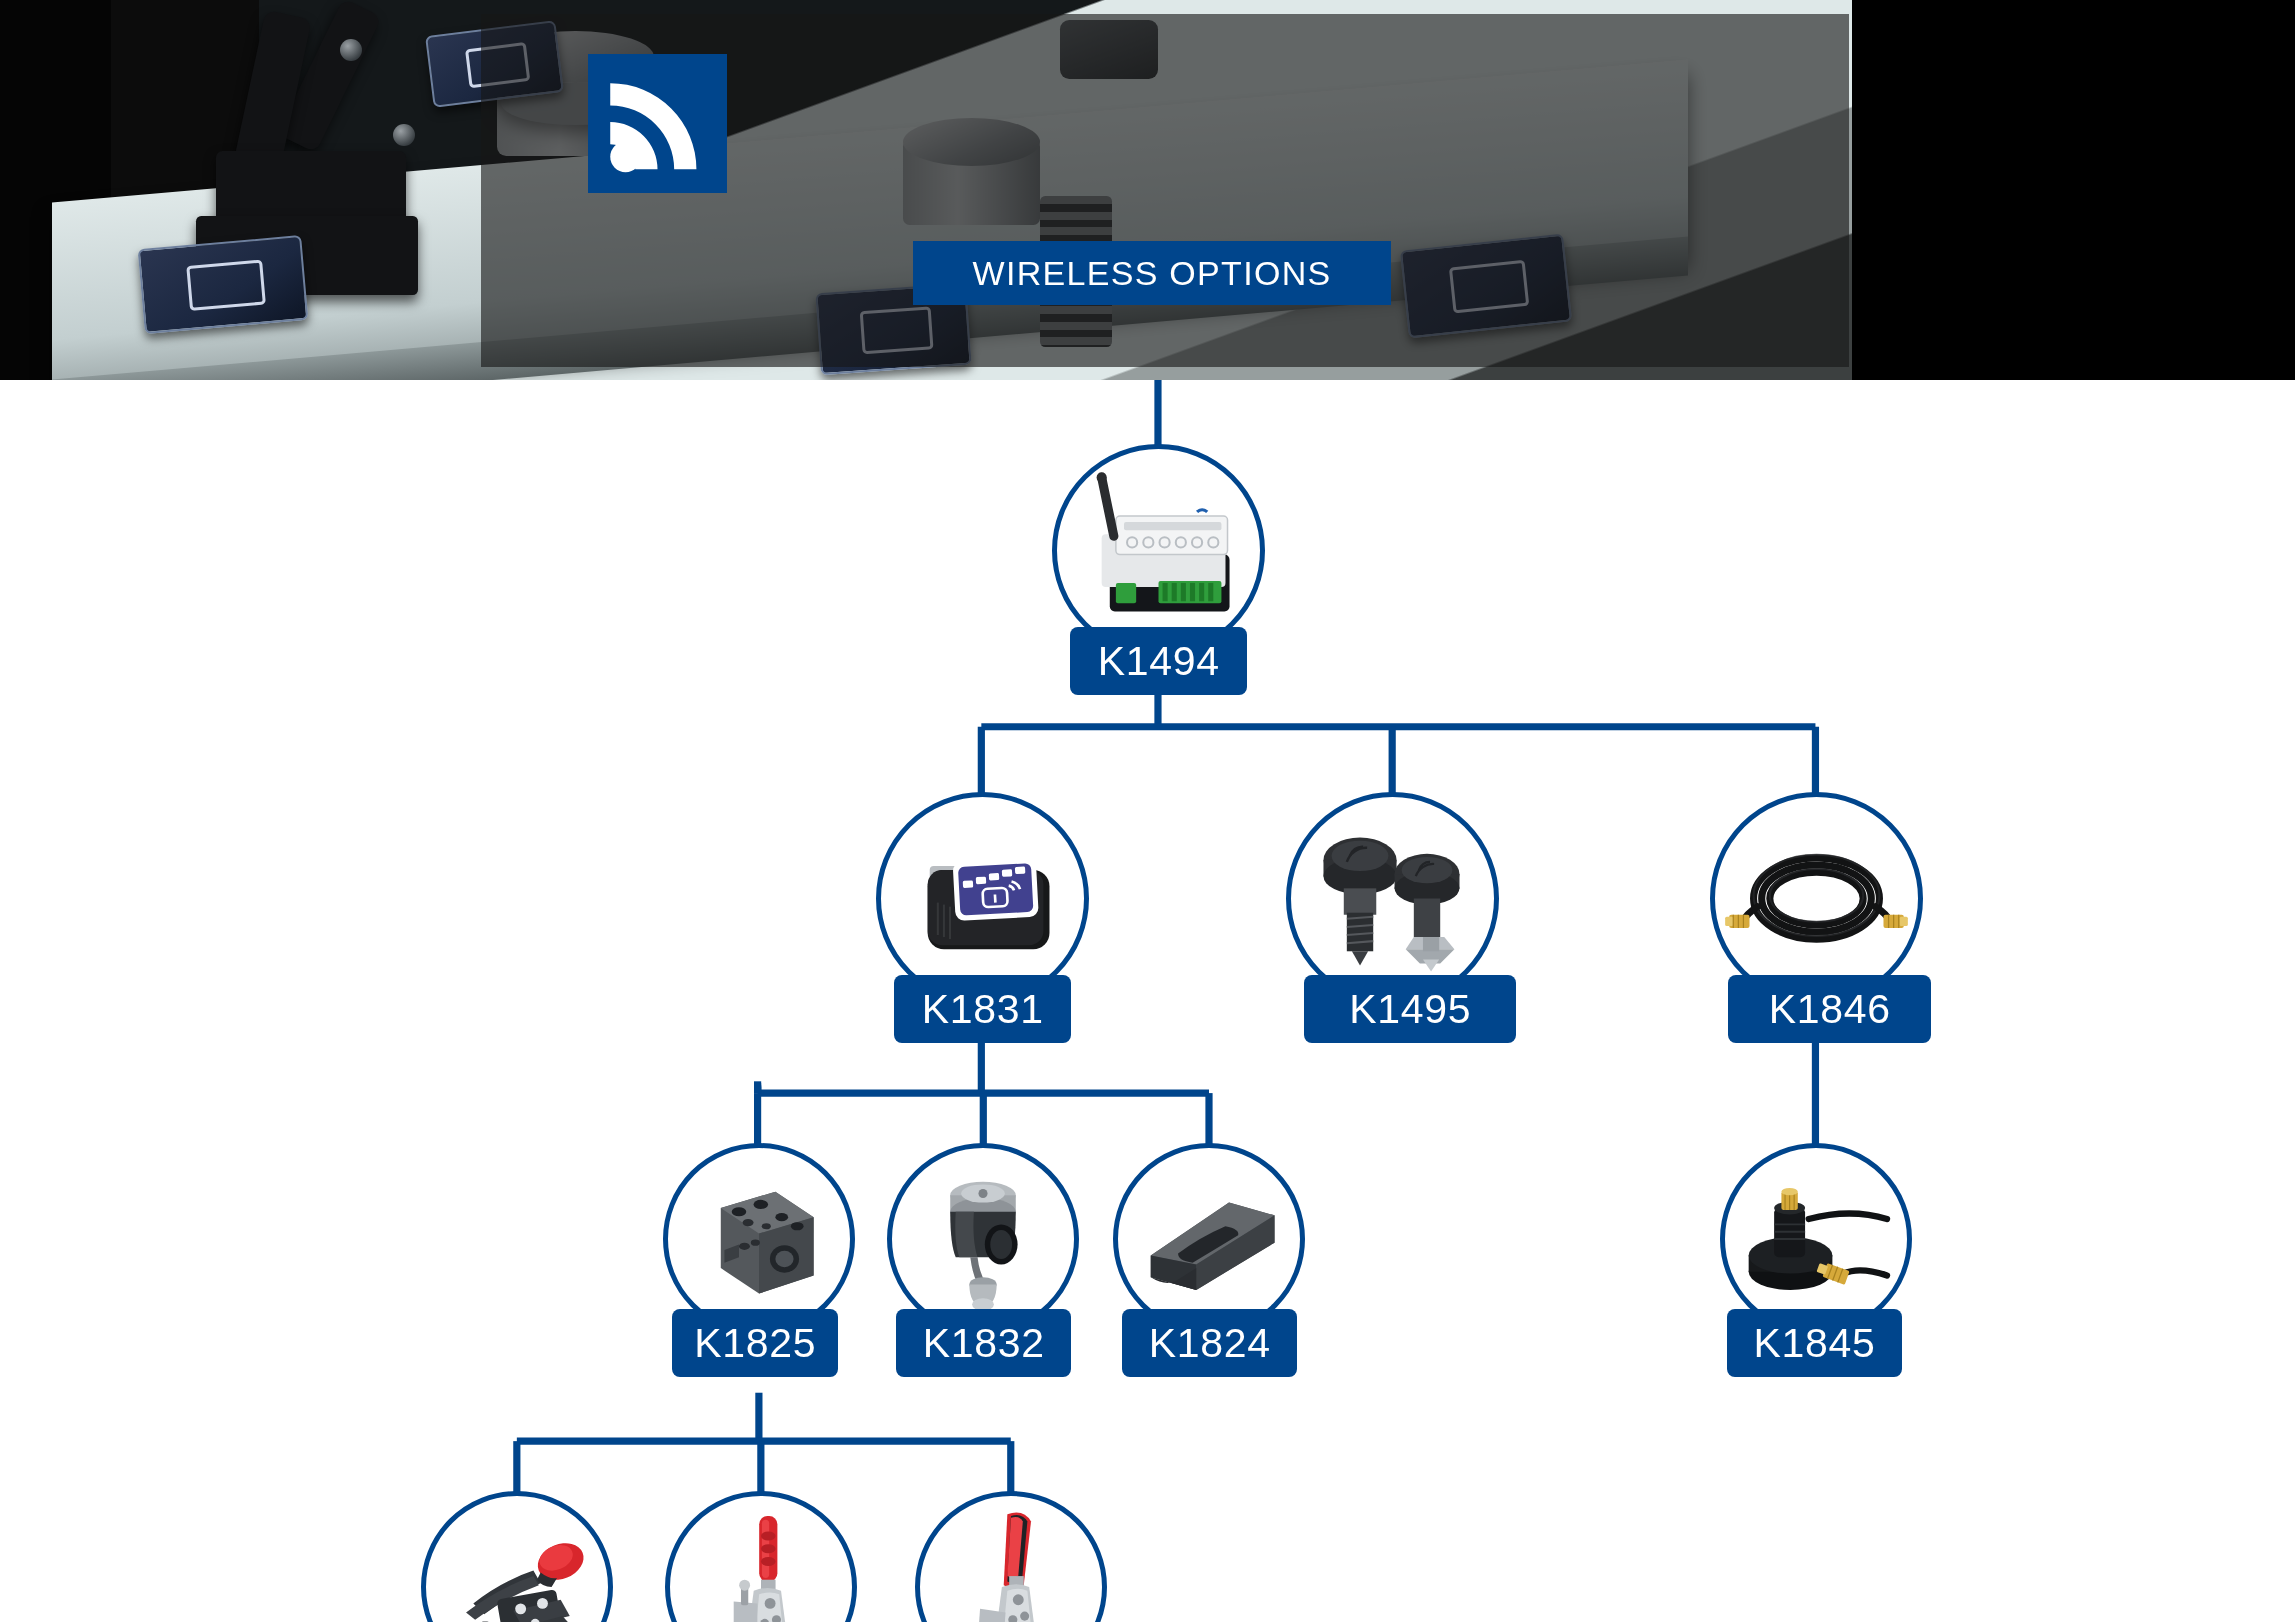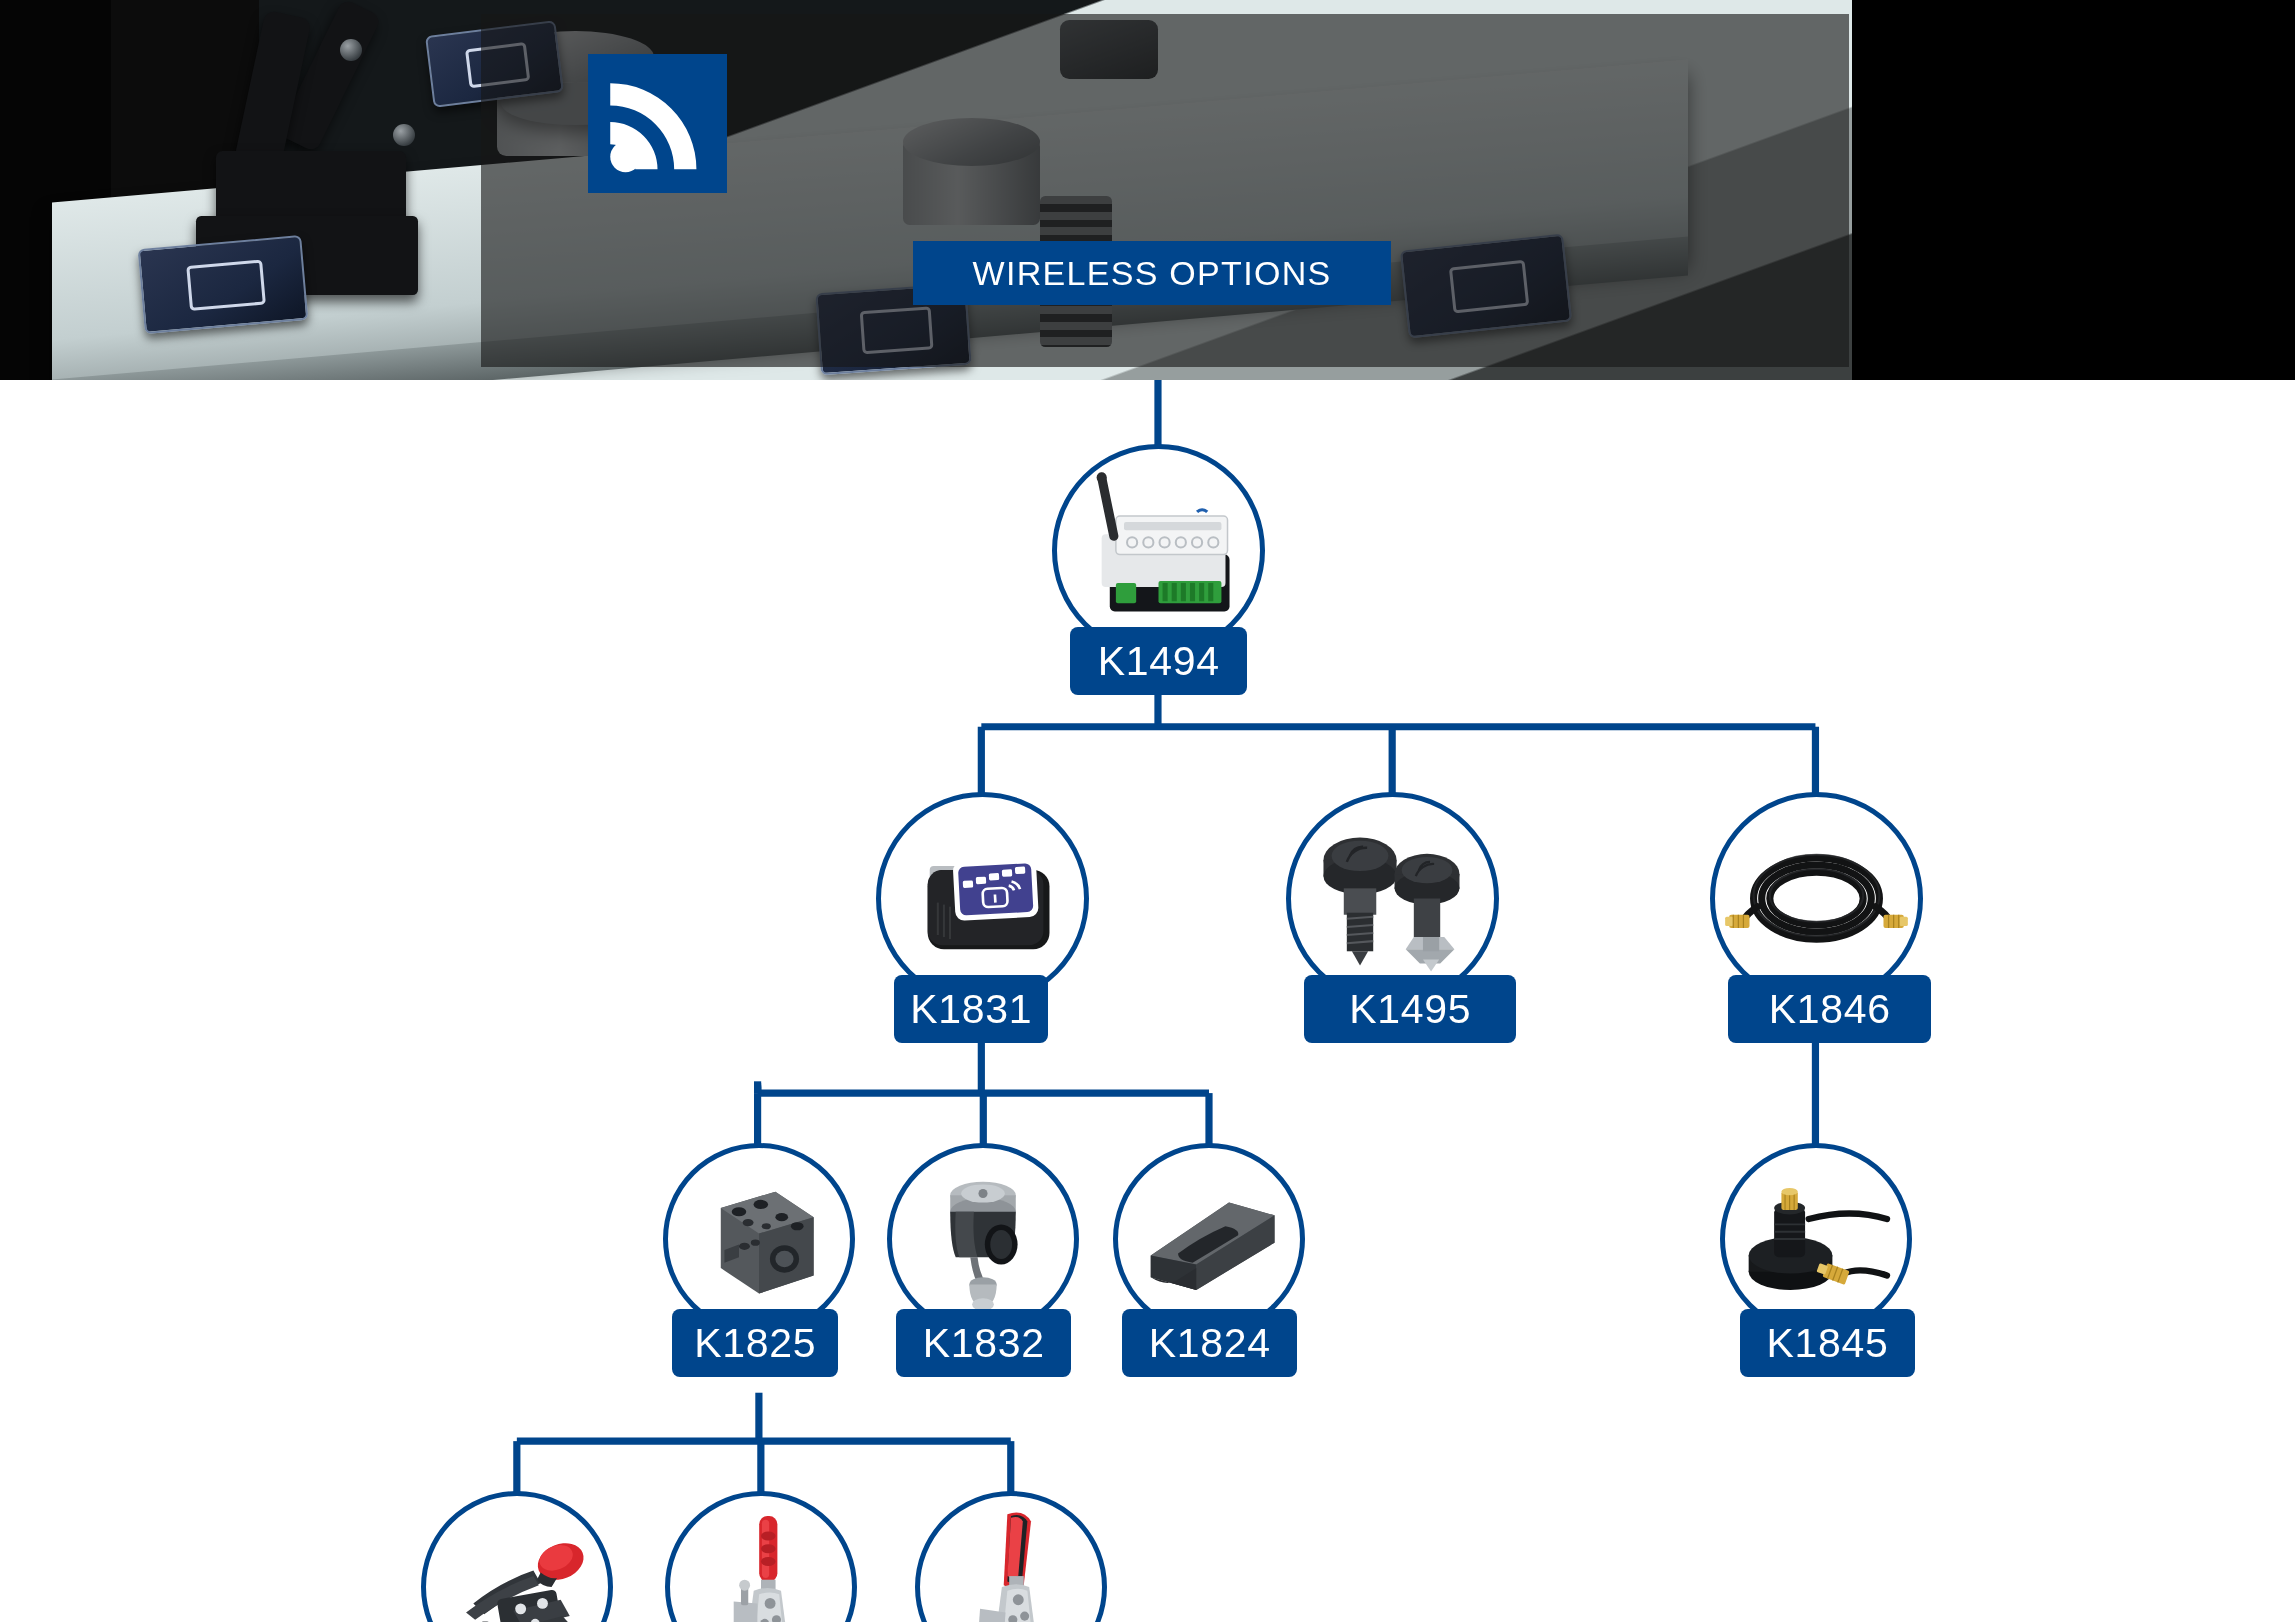--- a/index.html
+++ b/index.html
@@ -243,21 +243,21 @@
             <path d="M129 84 a12 12 0 0 1 8 8"></path>
           </g>
           <g stroke="#3a3c3f" stroke-width="2" opacity=".8">
             <line x1="56" y1="104" x2="56" y2="136"></line>
               <line x1="62" y1="106" x2="62" y2="138"></line>
             <line x1="68" y1="108" x2="68" y2="140"></line>
           </g>
         </svg>
       </div>
     </div>
-    <div class="label" style="left:18.3px; top:183px; width:154px">K1831</div>
+    <div class="label" style="left:18.3px; top:183px; width:177px">K1831</div>
   </div>
 
   <div class="node" style="left:1286px; top:412px">
     <div class="bubble" style="width:213px;height:213px">
       <div class="thumb">
         <svg viewBox="0 0 200 200">
 
           <g>
             <ellipse cx="68" cy="62" rx="36" ry="22" fill="#2e3033"></ellipse>
             <rect x="32" y="62" width="72" height="16" fill="#2e3033"></rect>
@@ -429,21 +429,21 @@
             <rect x="100" y="135" width="10" height="10" rx="1.5" fill="#e7c768"></rect>
             <g stroke="#a9821f" stroke-width="1.4">
               <line x1="114" y1="132" x2="114" y2="148"></line>
                 <line x1="120" y1="132" x2="120" y2="148"></line>
               <line x1="126" y1="132" x2="126" y2="148"></line>
             </g>
           </g>
         </svg>
       </div>
     </div>
-    <div class="label" style="left:20px; top:166px; width:175px">K1845</div>
+    <div class="label" style="left:7px; top:166px; width:175px">K1845</div>
   </div>
 
   <div class="node" style="left:421px; top:1111px">
     <div class="bubble" style="width:192px;height:192px">
       <div class="thumb">
         <svg viewBox="0 0 200 200">
           <path d="M52 118 q30 -24 66 -36 l8 14 q-34 12 -62 34z" fill="#31353a"></path>
           <path d="M44 128 q34 -26 74 -40 l6 10 q-38 14 -70 38z" fill="#3d4146"></path>
           <ellipse cx="148" cy="72" rx="26" ry="19" transform="rotate(-22 148 72)" fill="#d8262c"></ellipse>
           <ellipse cx="143" cy="68" rx="19" ry="13" transform="rotate(-22 143 68)" fill="#ea3a3f"></ellipse>

